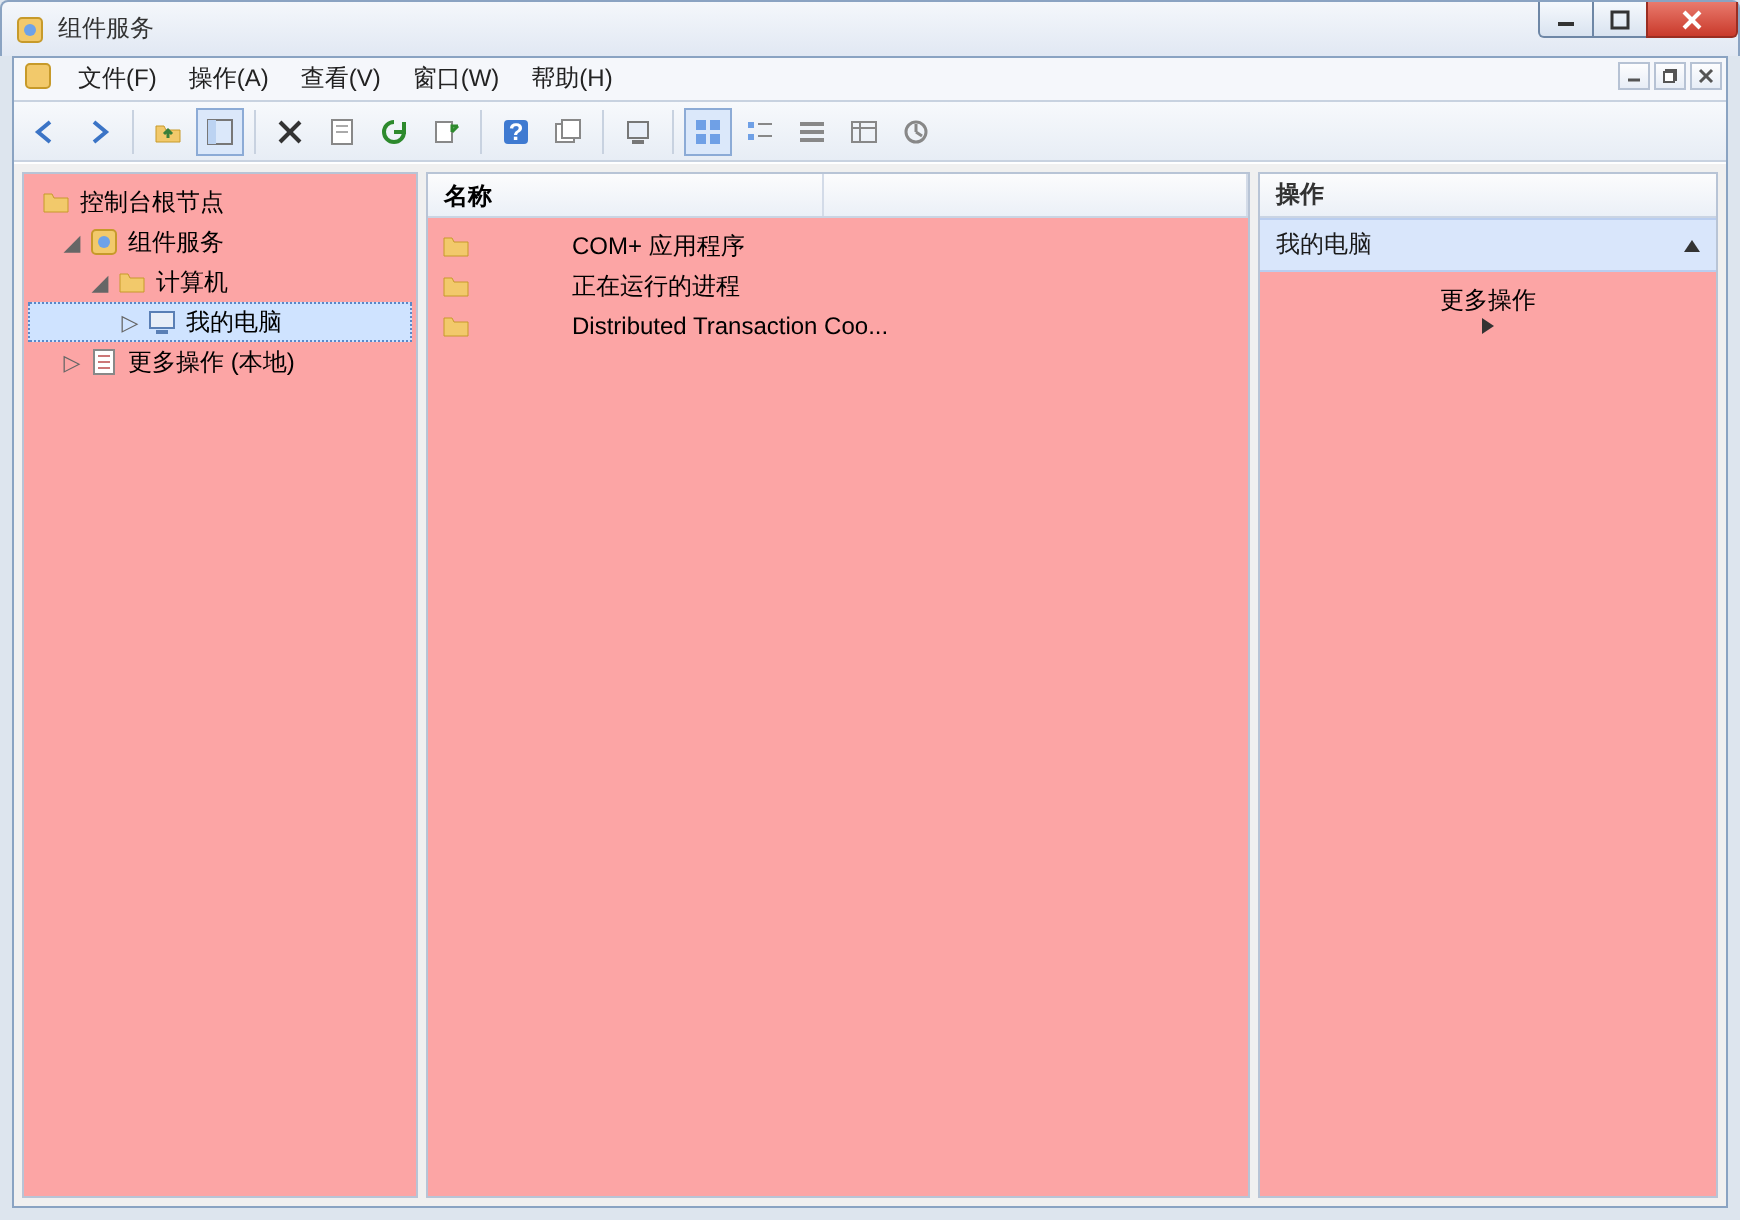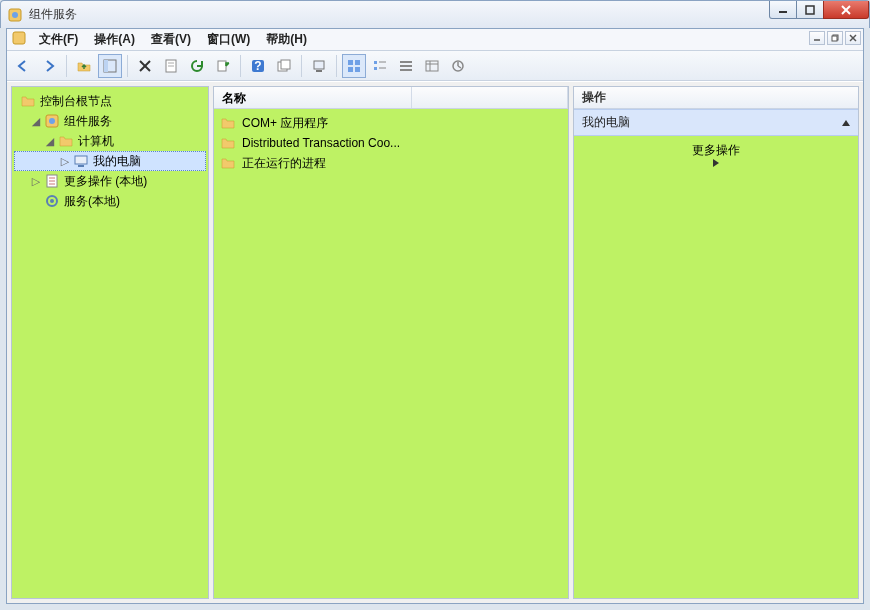--- a/index.html
+++ b/index.html
@@ -14,52 +14,52 @@
 .win-btn { width:28px; height:18px; display:flex; align-items:center; justify-content:center; border:1px solid #6e87a6; border-top:none; margin-left:-1px; background: linear-gradient(#f6f9fd,#d9e3f0); }
 .win-btn.min { border-bottom-left-radius:3px;}
 .win-btn.close { width:46px; background: linear-gradient(#e97a6d,#c93a2b); border-color:#9a2d21; border-bottom-right-radius:3px; }
 .win-btn svg { display:block; }
 
 
 .outer { position:absolute; left:0; top:0; width:870px; height:610px; }
 .client { position:absolute; left:6px; top:28px; right:6px; bottom:6px; background:#fff; border:1px solid #8aa3c2; }
 
 
-.menubar { height:22px; display:flex; align-items:center; padding:0 4px; border-bottom:1px solid #c8d2e0; background:#f5f7fb; position:relative;font-weight:bold; }
+.menubar { height:22px; display:flex; align-items:center; padding:0 4px; border-bottom:1px solid #c8d2e0; background:#f5f7fb; position:relative; }
 .menubar .mitem { padding:2px 8px; color:#222; cursor:default; }
 .menubar .mdi-btns { position:absolute; right:2px; top:2px; display:flex; gap:2px; }
 .mdi-btn { width:16px; height:14px; border:1px solid #b6c2d4; background:linear-gradient(#fdfdfe,#e7edf6); display:flex; align-items:center; justify-content:center; }
 
 
 .toolbar { height:30px; display:flex; align-items:center; padding:2px 4px; gap:2px; background:linear-gradient(#f7f9fc,#e7edf5); border-bottom:1px solid #c8d2e0; }
 .tbtn { width:24px; height:24px; display:flex; align-items:center; justify-content:center; border:1px solid transparent; }
 .tbtn.pressed { border:1px solid #8cabd6; background:#dbe8fa; }
 .tsep { width:1px; height:22px; background:#c8d2e0; margin:0 3px; }
 
 
 .main { position:absolute; top:53px; left:0; right:0; bottom:0; display:flex; padding:4px; gap:4px; background:#f0f0f0; }
-.panel { background:#bef264; border:1px solid #b8c4d6; display:flex; flex-direction:column; }
+.panel { background:#fca5a5; border:1px solid #b8c4d6; display:flex; flex-direction:column; }
 .panel.tree { width:198px; }
 .panel.list { flex:1; }
-.panel.actions { width:286px; }
+.panel.actions { width:230px; }
 .colhead { height:22px; background:linear-gradient(#fcfcfd,#ebf0f7); border-bottom:1px solid #cad4e3; display:flex; align-items:center; padding:0 8px; font-weight:bold; color:#333; }
 
 
 .tree-body { padding:4px 2px; overflow:auto; flex:1; }
 .tnode { display:flex; align-items:center; height:20px; padding-left:4px; white-space:nowrap; }
 .tnode .tw { width:12px; text-align:center; color:#666; font-size:11px; cursor:default; }
 .tnode .ticon { width:16px; height:16px; margin:0 4px 0 2px; flex:0 0 auto; }
 .tnode.selected { background:#cfe3ff; border:1px dotted #5a88c8; height:20px; }
 .indent1 { padding-left:16px; }
 .indent2 { padding-left:30px; }
 .indent3 { padding-left:44px; }
 
 
 .list-body { padding:4px 2px; flex:1; overflow:auto; }
-.lrow { display:flex; align-items:center; height:20px; padding:0 4px; }
+.lrow { display:flex; align-items:center; height:20px; padding:0 4px;gap:44px; }
 .lrow .licon { width:16px; height:16px; margin-right:6px; }
 
 
 .act-body { flex:1; overflow:auto; }
 .act-header { background:#d9e6fb; border:1px solid #b9cdef; border-left:none; border-right:none; padding:4px 8px; color:#1a1a1a; display:flex; align-items:center; justify-content:space-between; }
 .act-item { padding:6px 18px; display:flex; align-items:center; justify-content:space-between; color:#000;flex-direction:column; }
 .arrow-up { width:0;height:0;border-left:4px solid transparent;border-right:4px solid transparent;border-bottom:6px solid #333; }
 .arrow-right { width:0;height:0;border-top:4px solid transparent;border-bottom:4px solid transparent;border-left:6px solid #333; }
 
 
@@ -285,54 +285,46 @@
           <div class="tnode indent1">
             <span class="tw">▷</span>
             <span class="ticon"><svg width="16" height="16">
                   <rect x="3" y="2" width="10" height="12" fill="#fff" stroke="#888"></rect>
                   <line x1="5" y1="5" x2="11" y2="5" stroke="#c77"></line>
                   <line x1="5" y1="8" x2="11" y2="8" stroke="#c77"></line>
                   <line x1="5" y1="11" x2="11" y2="11" stroke="#c77"></line>
                 </svg></span>
             <span>更多操作 (本地)</span>
           </div>
-          <div class="tnode indent1">
-            <span class="tw"></span>
-            <span class="ticon"><svg width="16" height="16">
-                  <circle cx="8" cy="8" r="5" fill="none" stroke="#5a7fb5" stroke-width="2"></circle>
-                  <circle cx="8" cy="8" r="2" fill="#5a7fb5"></circle>
-                </svg></span>
-            <span>服务(本地)</span>
-          </div>
         </div>
       </div>
 
       <div class="panel list">
         <div class="listcols">
           <div class="lc name">名称</div>
           <div class="lc rest"></div>
         </div>
         <div class="list-body">
           <div class="lrow">
             <span class="licon"><svg width="16" height="16">
                   <path class="folder-icon" d="M2 4h4l1 2h7v7H2z"></path>
                 </svg></span>
             <span>COM+ 应用程序</span>
           </div>
           <div class="lrow">
             <span class="licon"><svg width="16" height="16">
                   <path class="folder-icon" d="M2 4h4l1 2h7v7H2z"></path>
                 </svg></span>
-            <span>Distributed Transaction Coo...</span>
+            <span>正在运行的进程</span>
           </div>
           <div class="lrow">
             <span class="licon"><svg width="16" height="16">
                   <path class="folder-icon" d="M2 4h4l1 2h7v7H2z"></path>
                 </svg></span>
-            <span>正在运行的进程</span>
+            <span>Distributed Transaction Coo...</span>
           </div>
         </div>
       </div>
 
       <div class="panel actions">
         <div class="colhead">操作</div>
         <div class="act-body">
           <div class="act-header">
             <span>我的电脑</span>
             <span class="arrow-up"></span>

